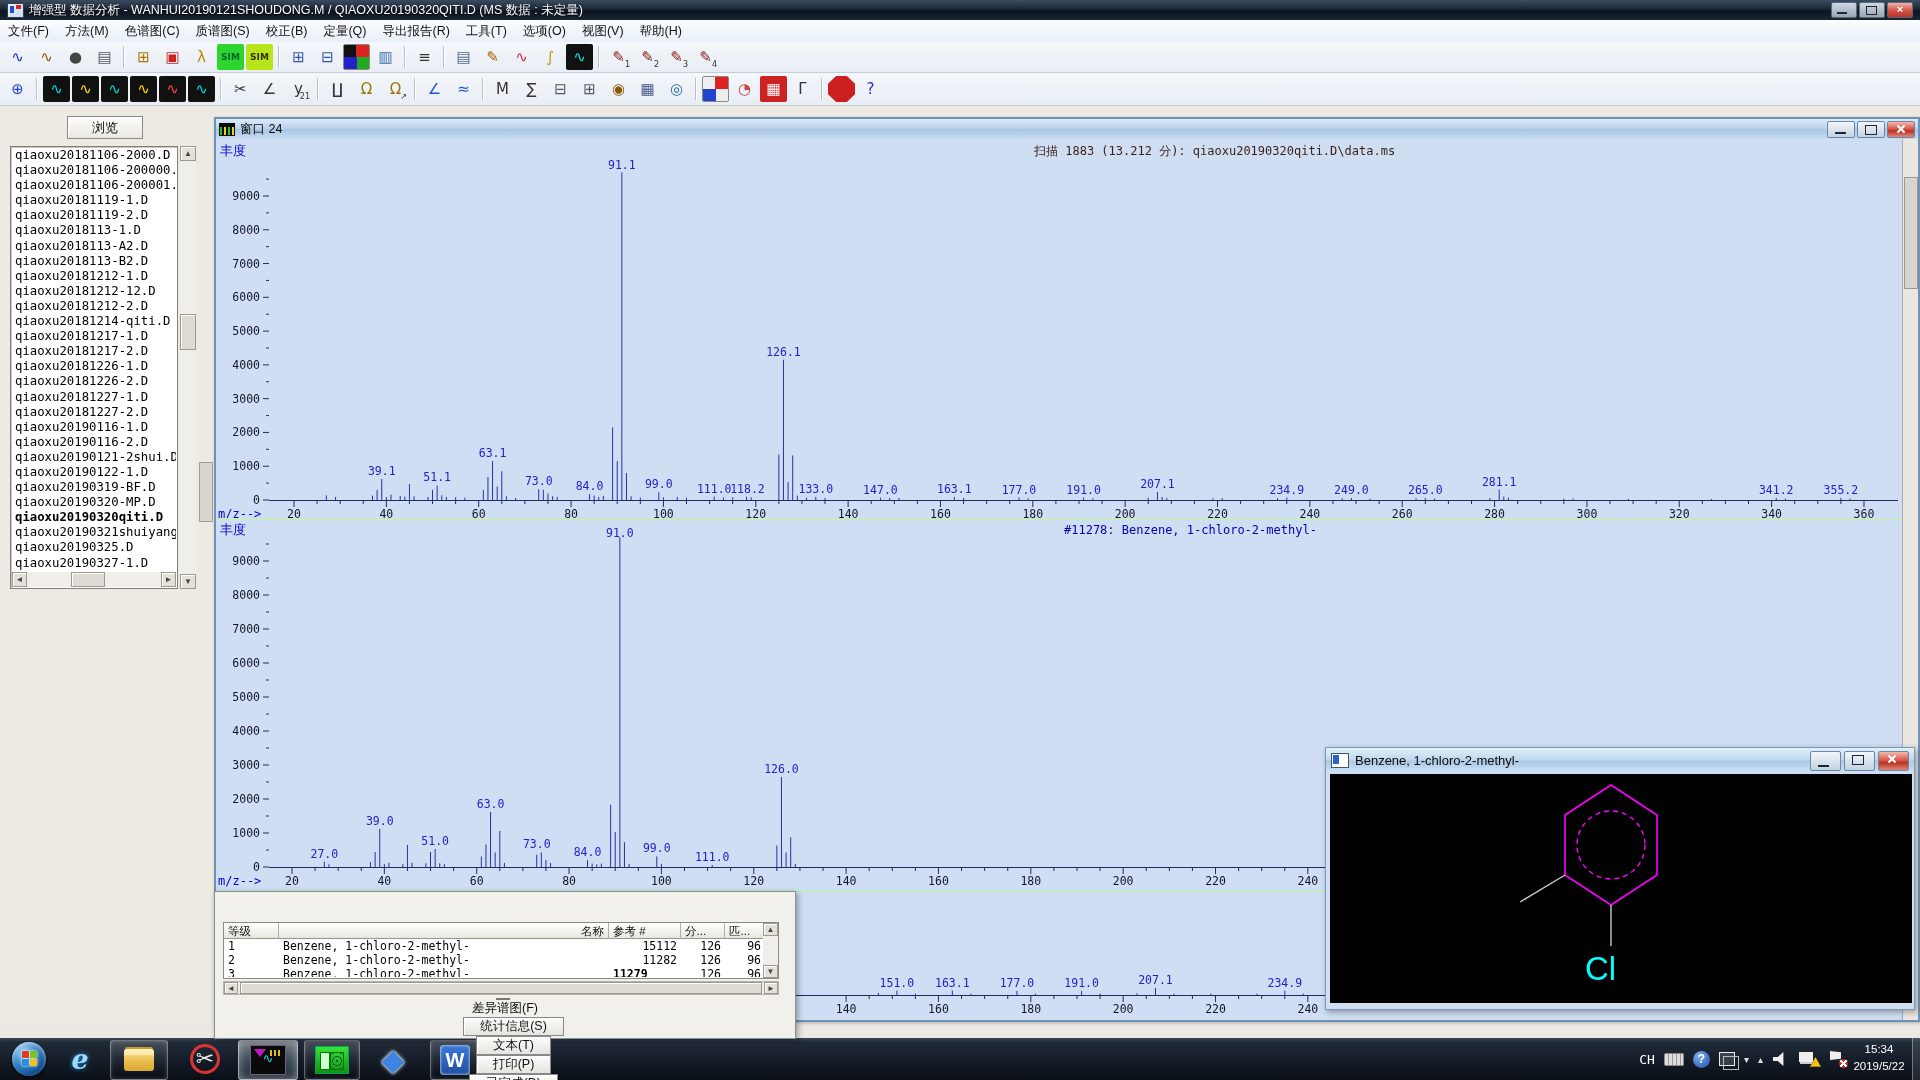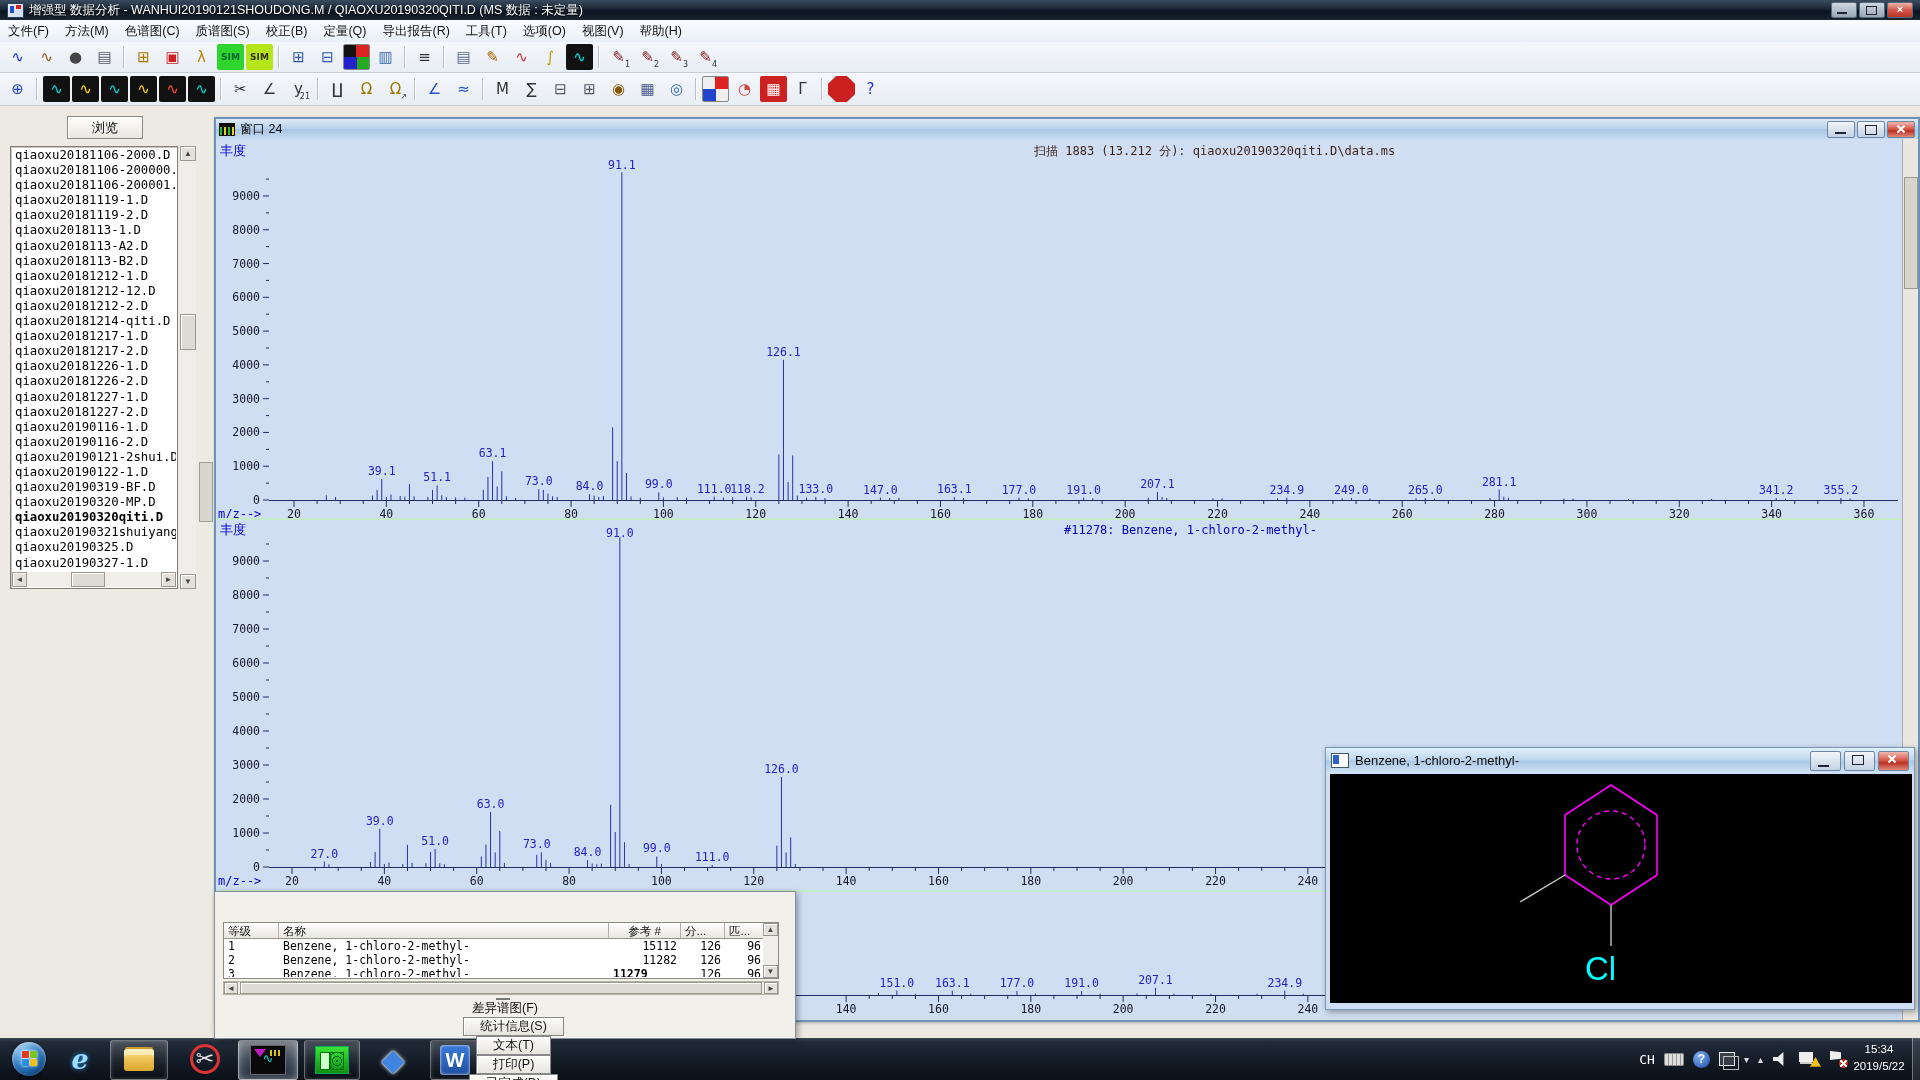--- a/index.html
+++ b/index.html
@@ -787,22 +787,22 @@
         <div class="spec-vscroll" data-name="spectrum-vscrollbar">
           <div class="spec-vthumb" data-name="spectrum-vscroll-thumb"></div>
         </div>
       </div>
     </div>
 
     <div class="pbm" data-name="pbm-results-dialog">
       <div class="pbm-table" data-name="pbm-results-table">
         <div class="pbm-head" id="pbmHead">
             <div class="pbm-hcell" data-name="pbm-column-header" style="width: 55px;">等级</div>
-            <div class="pbm-hcell" data-name="pbm-column-header" style="width: 330px;">名称</div>
-            <div class="pbm-hcell" data-name="pbm-column-header" style="width: 72px; text-align: center;">参考 #</div>
+            <div class="pbm-hcell" data-name="pbm-column-header" style="width: 330px; text-align: right;">名称</div>
+            <div class="pbm-hcell" data-name="pbm-column-header" style="width: 72px; text-align: left;">参考 #</div>
             <div class="pbm-hcell" data-name="pbm-column-header" style="width: 44px;">分...</div>
             <div class="pbm-hcell" data-name="pbm-column-header" style="width: 40px;">匹...</div>
           </div>
         <div class="pbm-rows" id="pbmRows">
             <div class="pbm-row" data-name="pbm-result-row">
               <div class="pbm-cell" data-name="pbm-cell" style="width: 55px;">1</div>
               <div class="pbm-cell" data-name="pbm-cell" style="width: 330px;">Benzene, 1-chloro-2-methyl-</div>
               <div class="pbm-cell" data-name="pbm-cell" style="width: 72px; text-align: right;">15112</div>
               <div class="pbm-cell" data-name="pbm-cell" style="width: 44px; text-align: right;">126</div>
               <div class="pbm-cell" data-name="pbm-cell" style="width: 40px; text-align: right;">96</div>

